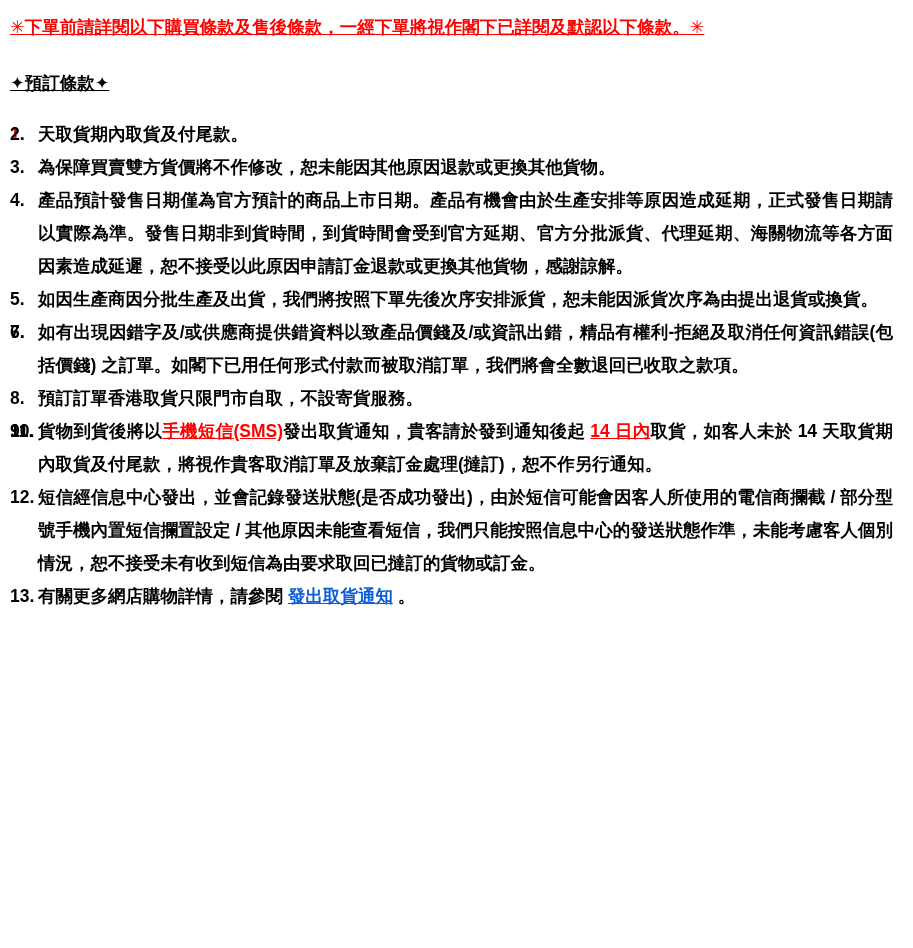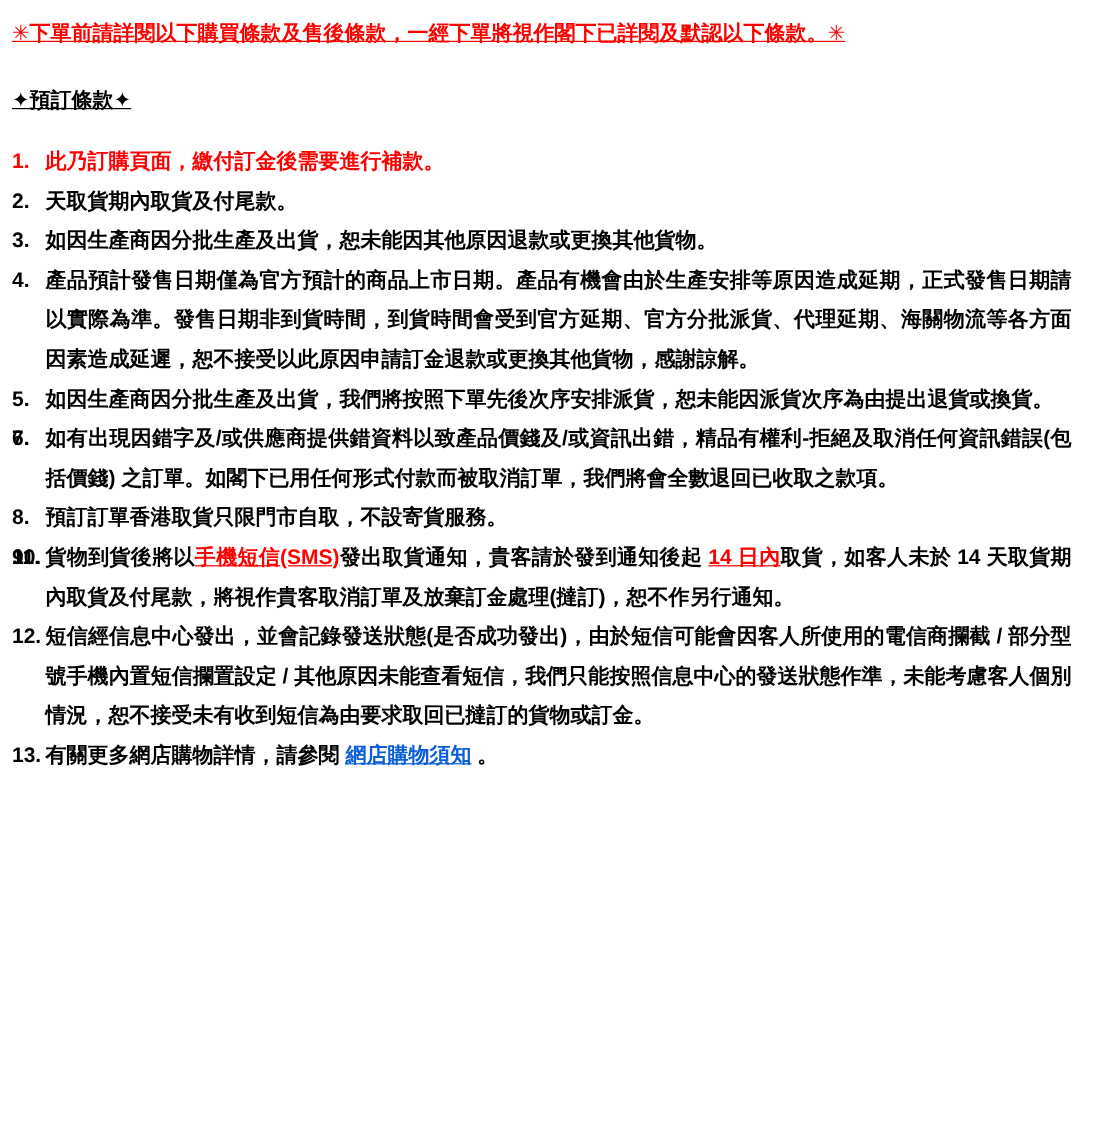--- a/index.html
+++ b/index.html
@@ -65,27 +65,27 @@
 <body>
 
 <div class="page">
   <div class="title">✳下單前請詳閱以下購買條款及售後條款，一經下單將視作閣下已詳閱及默認以下條款。✳</div>
 
   <div class="section-header-row">
     <span class="section-header">✦預訂條款✦</span>
   </div>
 
   <div class="terms-list">
-      <div class="term-item"><span class="num red">1.</span><span class="seg red">此乃訂購頁面，繳付訂金後需要進行補款。</span></div>
+      <div class="term-item"><span class="num red">1.</span></div>
       <div class="term-item"><span class="num normal">2.</span><span class="seg normal">天取貨期內取貨及付尾款。</span></div>
-      <div class="term-item"><span class="num normal">3.</span><span class="seg normal">如因生產商因分批生產及出貨，恕未能因其他原因退款或更換其他貨物。</span></div>
+      <div class="term-item"><span class="num normal">3.</span><span class="seg normal">為保障買賣雙方貨價將不作修改，恕未能因其他原因退款或更換其他貨物。</span></div>
       <div class="term-item"><span class="num normal">4.</span><span class="seg normal">產品預計發售日期僅為官方預計的商品上市日期。產品有機會由於生產安排等原因造成延期，正式發售日期請以實際為準。發售日期非到貨時間，到貨時間會受到官方延期、官方分批派貨、代理延期、海關物流等各方面因素造成延遲，恕不接受以此原因申請訂金退款或更換其他貨物，感謝諒解。</span></div>
       <div class="term-item"><span class="num normal">5.</span><span class="seg normal">如因生產商因分批生產及出貨，我們將按照下單先後次序安排派貨，恕未能因派貨次序為由提出退貨或換貨。</span></div>
       <div class="term-item"><span class="num normal">6.</span></div>
       <div class="term-item"><span class="num normal">7.</span><span class="seg normal">如有出現因錯字及/或供應商提供錯資料以致產品價錢及/或資訊出錯，精品有權利-拒絕及取消任何資訊錯誤(包括價錢) 之訂單。如閣下已用任何形式付款而被取消訂單，我們將會全數退回已收取之款項。</span></div>
       <div class="term-item"><span class="num normal">8.</span><span class="seg normal">預訂訂單香港取貨只限門市自取，不設寄貨服務。</span></div>
       <div class="term-item"><span class="num normal">9.</span></div>
       <div class="term-item"><span class="num normal">10.</span></div>
       <div class="term-item"><span class="num normal">11.</span><span class="seg normal">貨物到貨後將以</span><span class="seg redu">手機短信(SMS)</span><span class="seg normal">發出取貨通知，貴客請於發到通知後起 </span><span class="seg redu">14 日內</span><span class="seg normal">取貨，如客人未於 14 天取貨期內取貨及付尾款，將視作貴客取消訂單及放棄訂金處理(撻訂)，恕不作另行通知。</span></div>
       <div class="term-item"><span class="num normal">12.</span><span class="seg normal">短信經信息中心發出，並會記錄發送狀態(是否成功發出)，由於短信可能會因客人所使用的電信商攔截 / 部分型號手機內置短信攔置設定 / 其他原因未能查看短信，我們只能按照信息中心的發送狀態作準，未能考慮客人個別情況，恕不接受未有收到短信為由要求取回已撻訂的貨物或訂金。</span></div>
-      <div class="term-item"><span class="num normal">13.</span><span class="seg normal">有關更多網店購物詳情，請參閱 </span><a href="#" class="seg link">網店購物須知</a><span class="seg normal"> 。</span></div>
+      <div class="term-item"><span class="num normal">13.</span><span class="seg normal">有關更多網店購物詳情，請參閱 </span><a href="#" class="seg link">發出取貨通知</a><span class="seg normal"> 。</span></div>
     </div>
 </div>
 
 </body></html>

